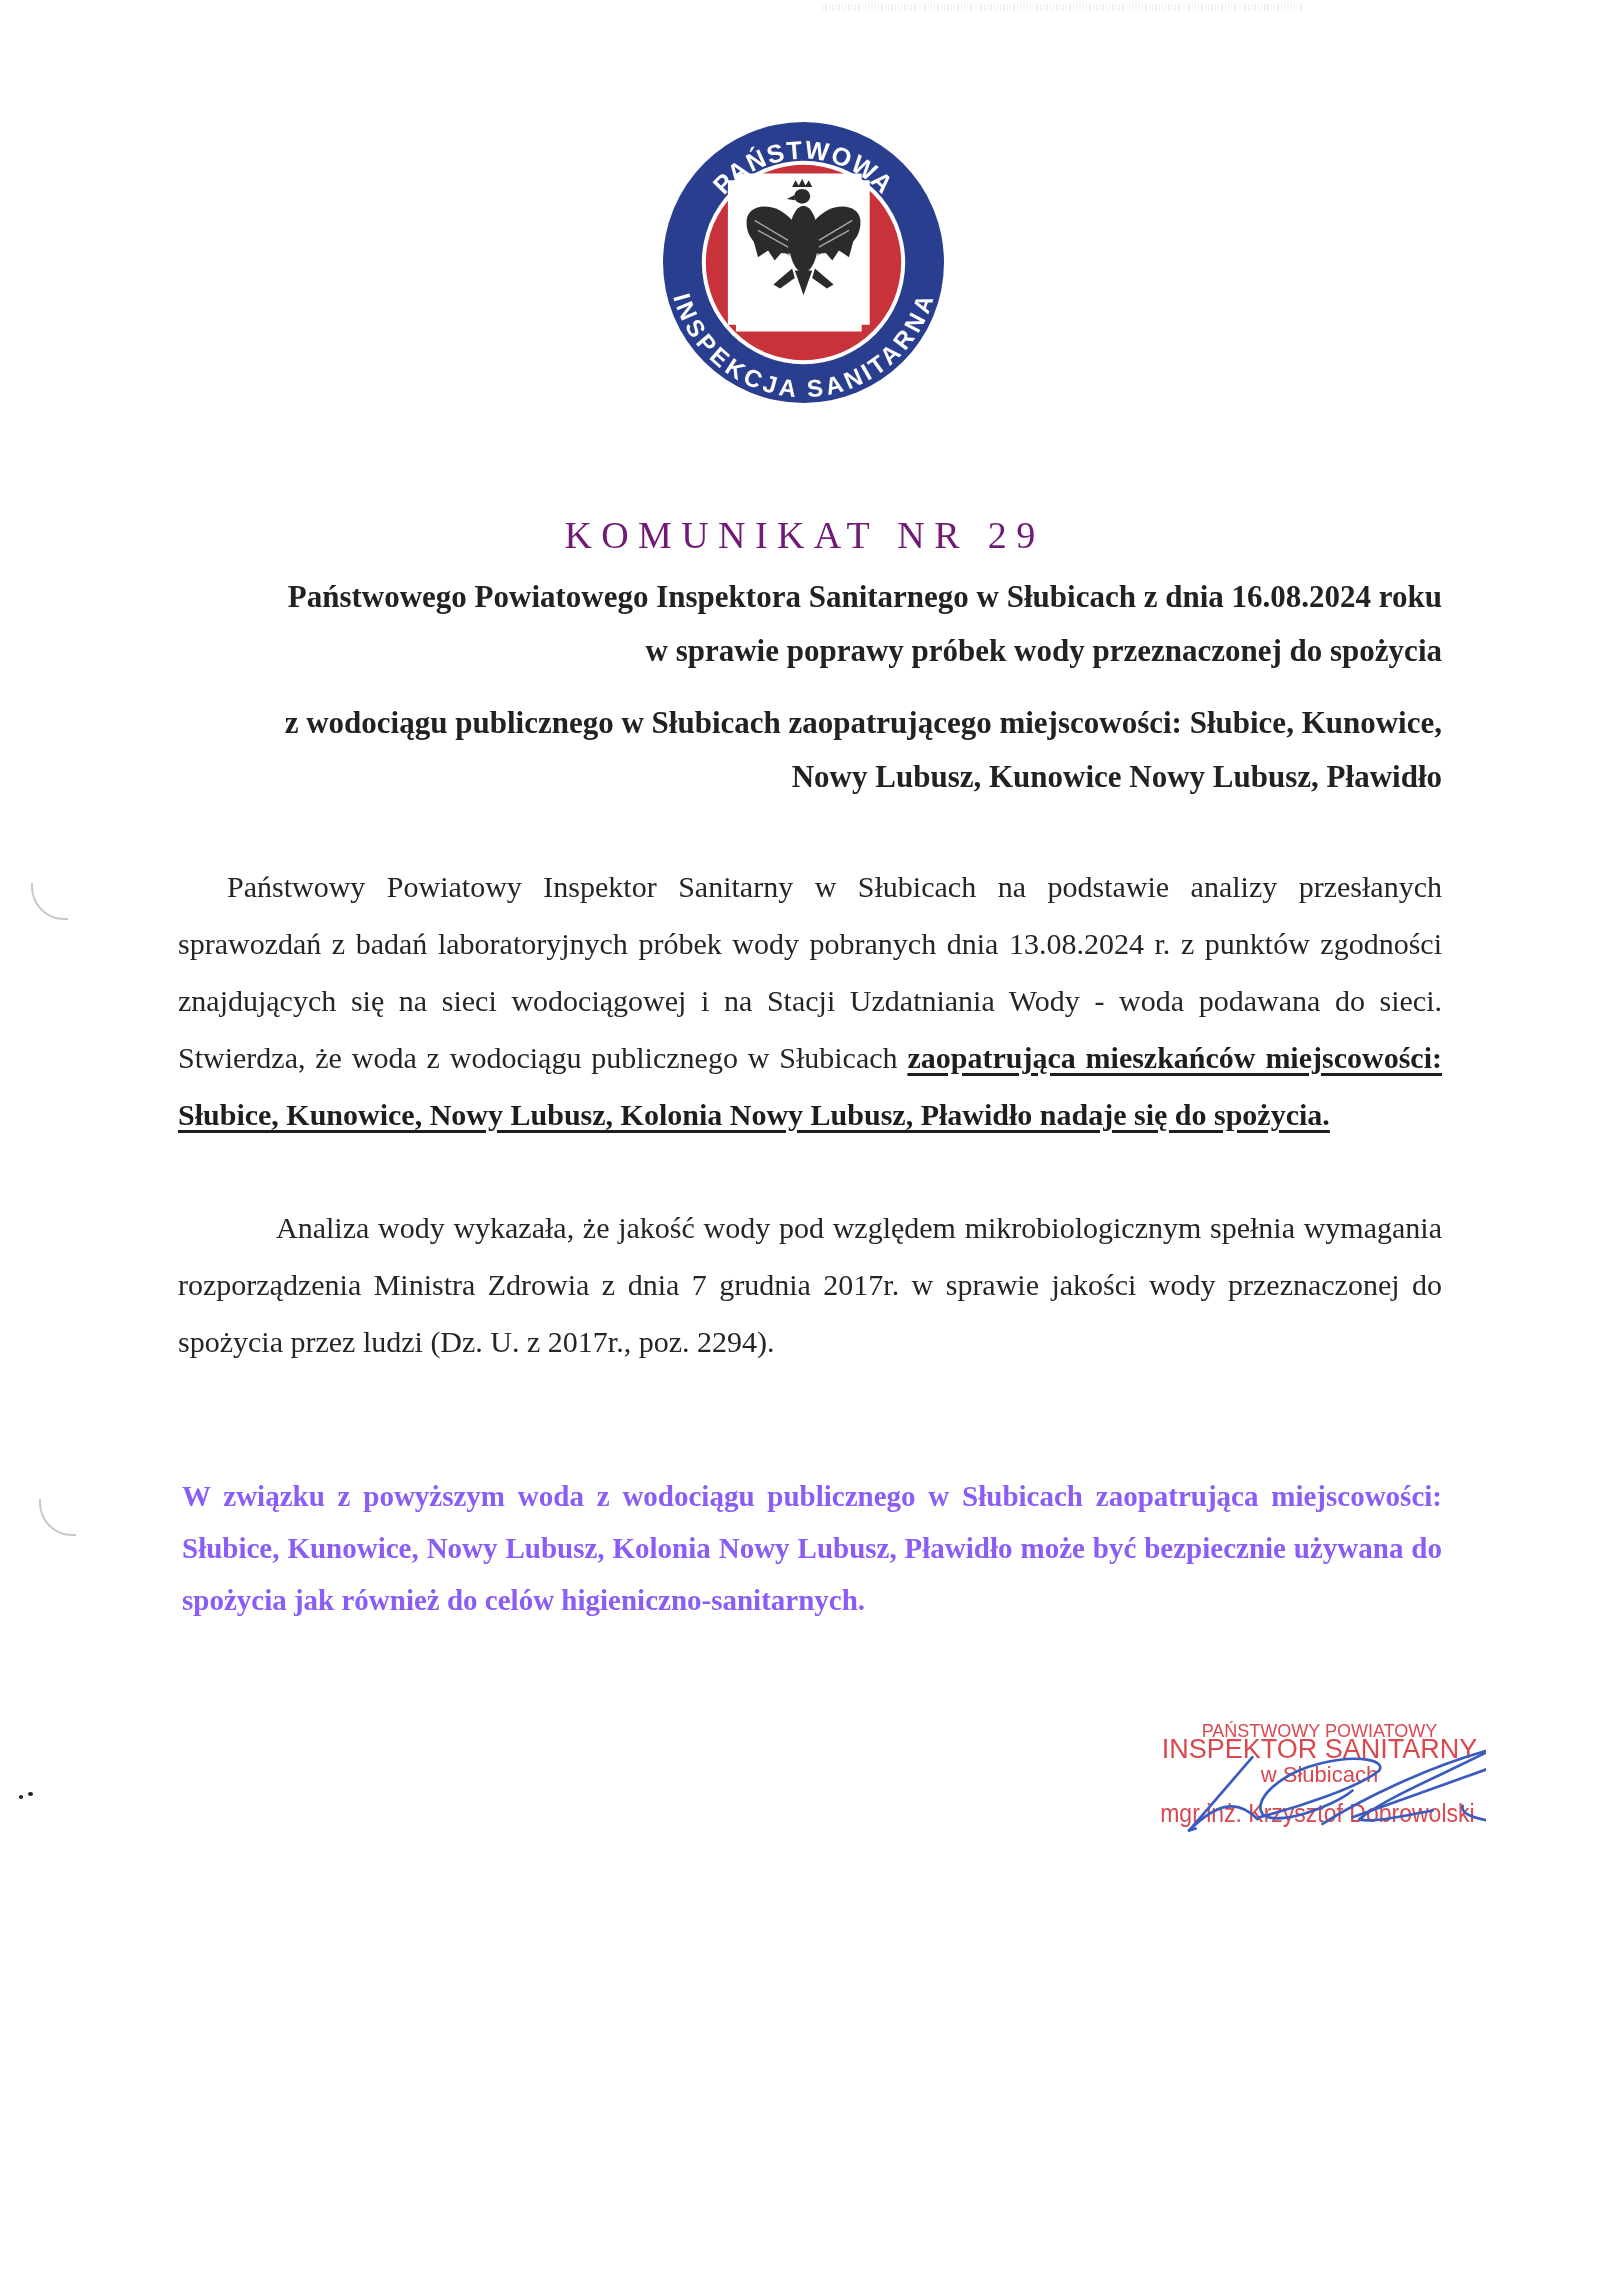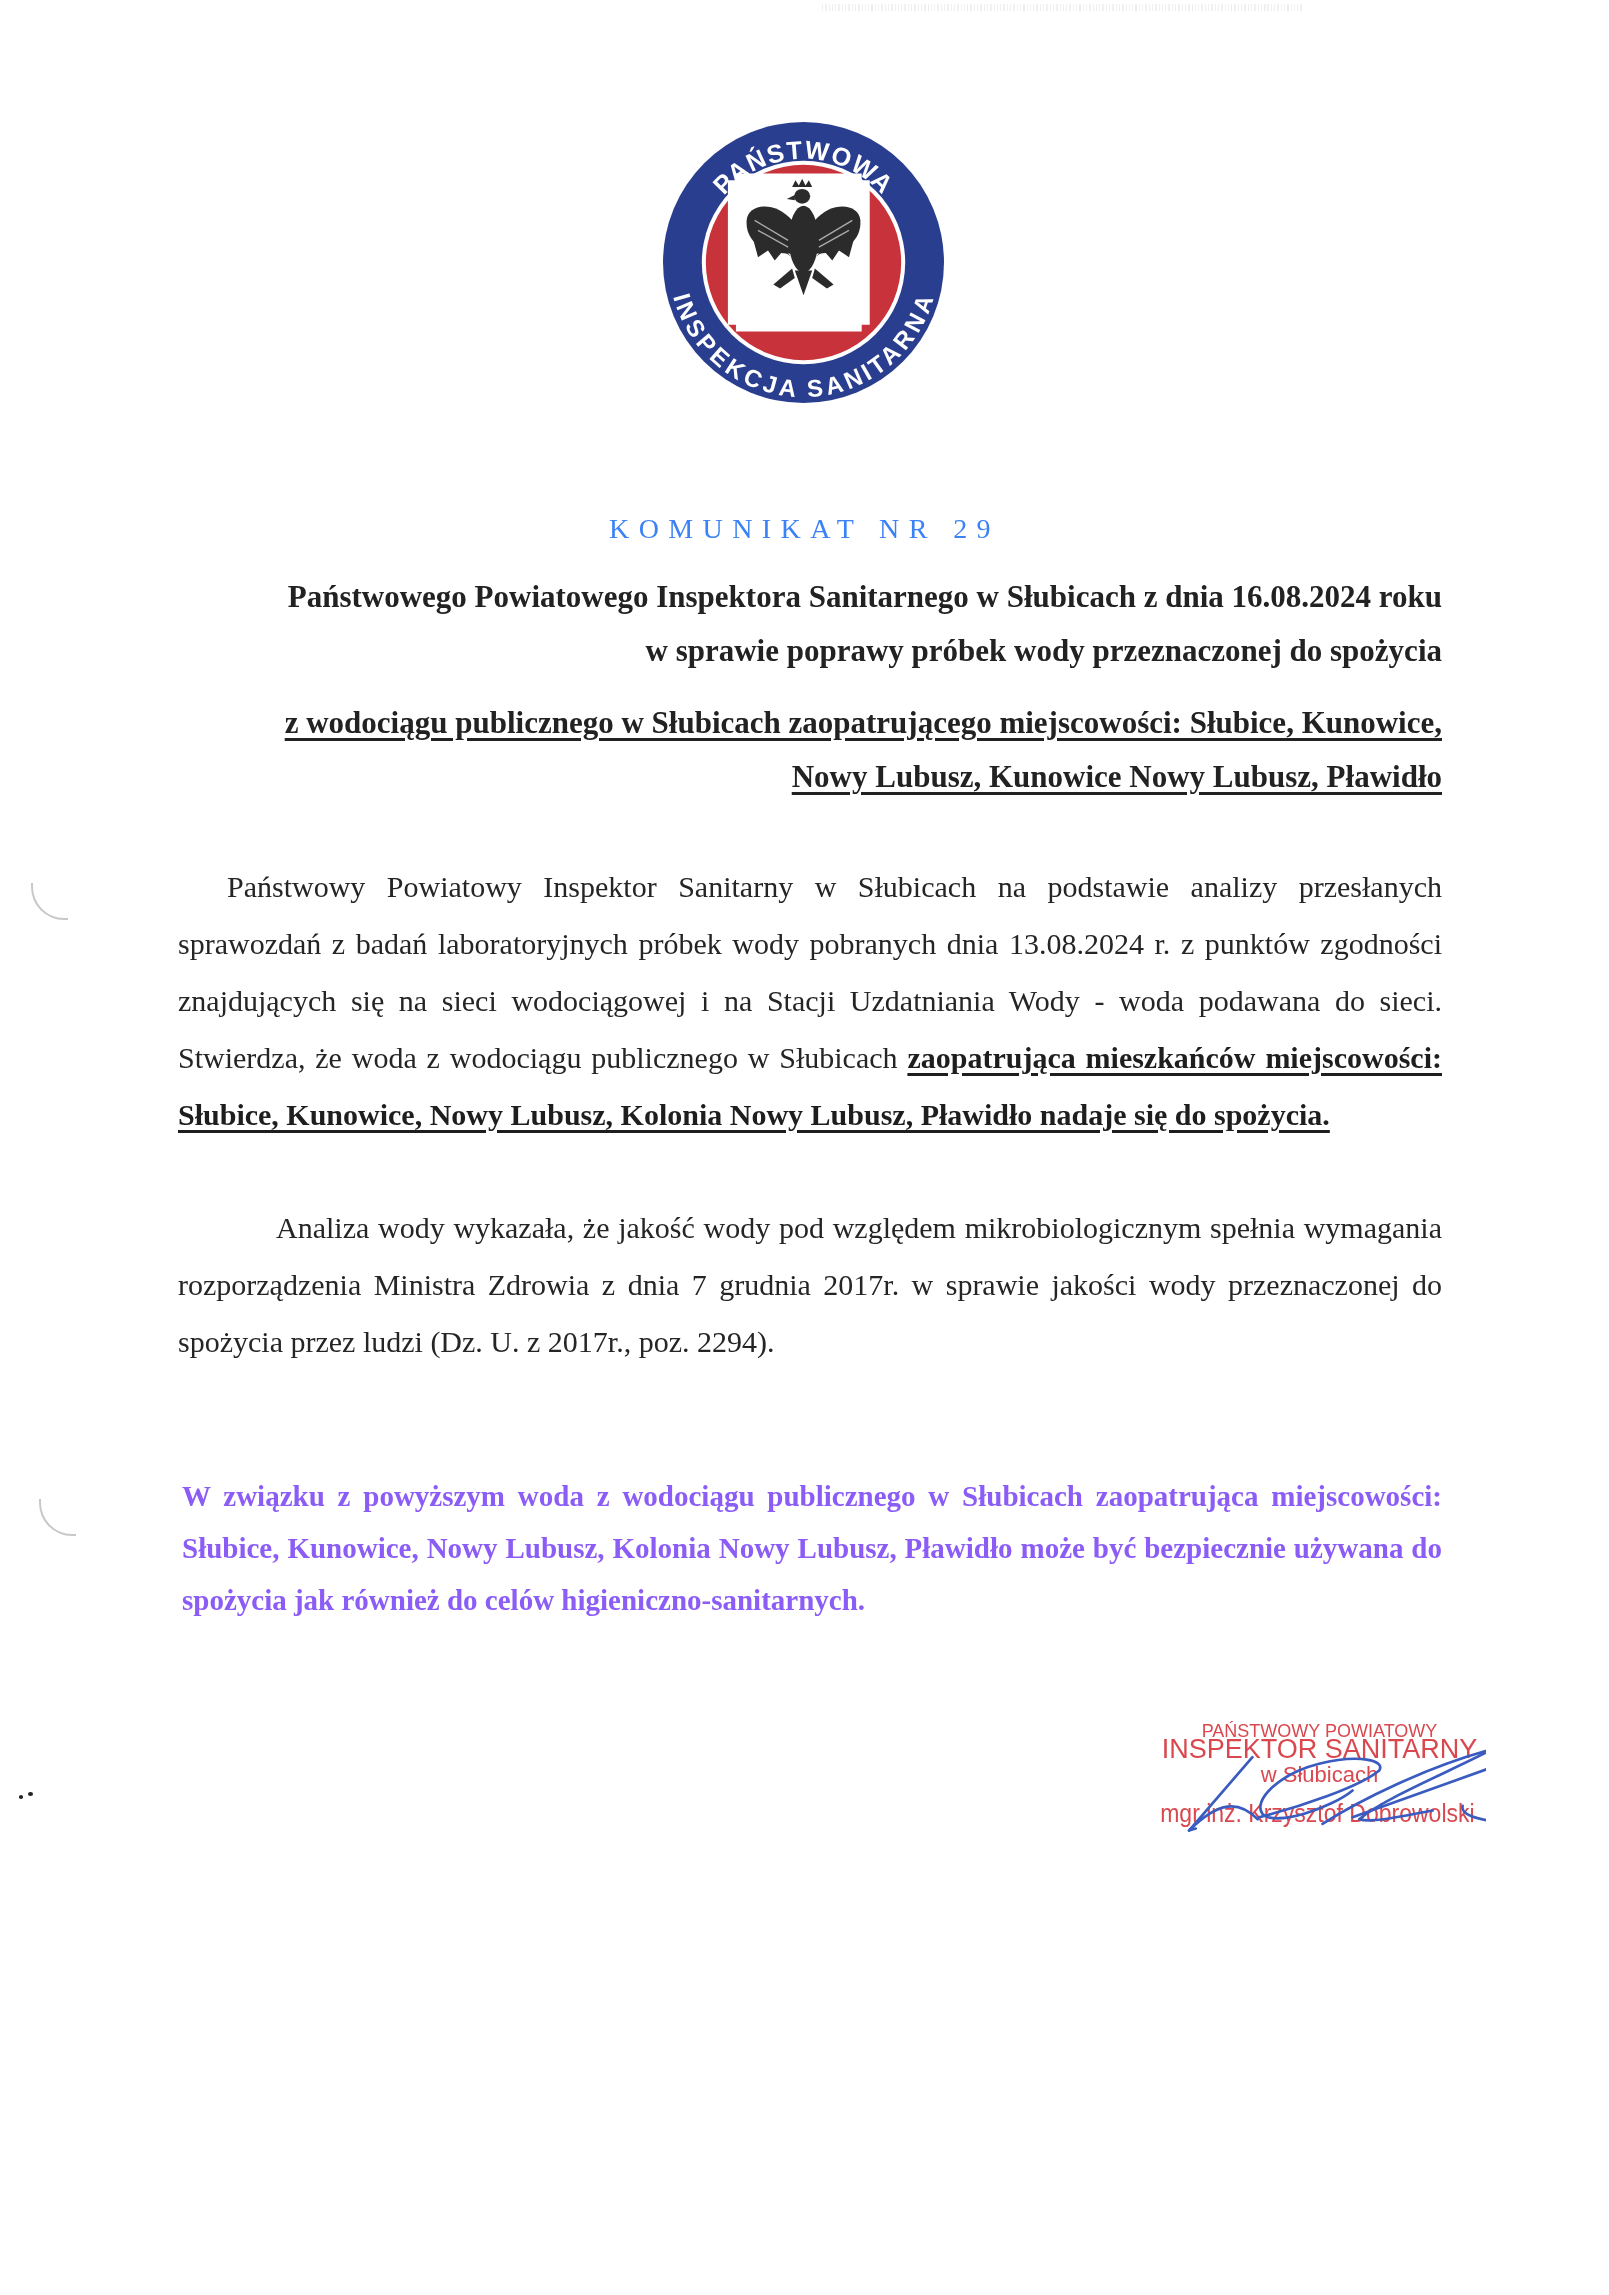--- a/index.html
+++ b/index.html
@@ -12,24 +12,24 @@
     background: repeating-linear-gradient(90deg, rgba(0,0,0,0.06) 0 1.3px, transparent 1.3px 3.3px); }
   .punch-hole { width: 35px; height: 35px; border-left: 2px solid #c8c8c8; border-bottom: 2px solid #c8c8c8;
     border-radius: 0 0 0 33px; border-top: none; border-right: none; }
   .dot { width: 4.7px; height: 4px; background: #222; border-radius: 50%; }
 
   
   .logo { left: 661px; top: 120px; width: 285px; height: 285px; }
 
   
   .title { left: 0; width: 1609px; top: 513px; text-align: center;
-    font-size: 28px; letter-spacing: 9.4px; font-weight: normal; color: #3b82f6; }
+    font-size: 38px; letter-spacing: 9.4px; font-weight: normal; color: #701a75; }
   .header-line { left: 178px; width: 1264px; text-align: right; font-weight: bold;
     font-size: 31px; color: #222; white-space: nowrap; }
-  .header-line.u span { text-decoration: underline; text-decoration-thickness: 2.7px; text-underline-offset: 4.7px; }
+  .header-line.u span { text-decoration-thickness: 2.7px; text-underline-offset: 4.7px; }
 
   
   .para { left: 178px; width: 1264px; font-size: 30px; line-height: 57px; text-align: justify;
     color: #252525; }
   .para .indent { display: inline-block; width: 49px; }
   .para .indent2 { display: inline-block; width: 98px; }
   .para b.u { text-decoration: underline; text-decoration-thickness: 2.7px; text-underline-offset: 4.7px;
     font-weight: bold; color: #1e1e1e; margin-top: 16px; }
   .final { left: 182px; width: 1260px; font-size: 29px; line-height: 52px; font-weight: bold;
     text-align: justify; color: #8b5cf6; }

